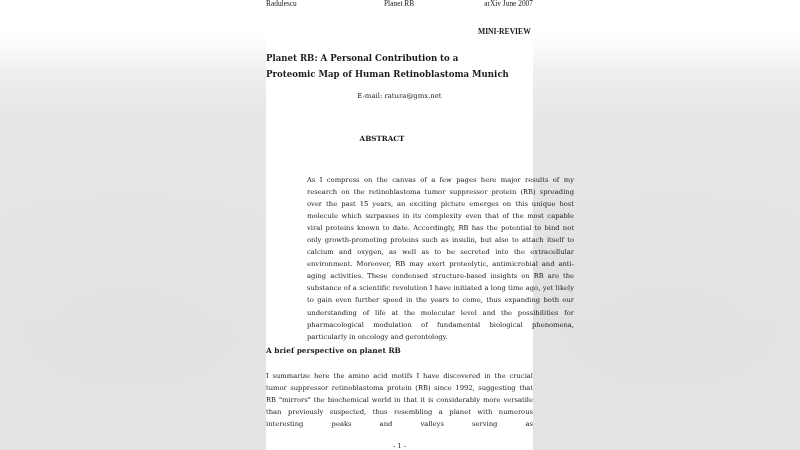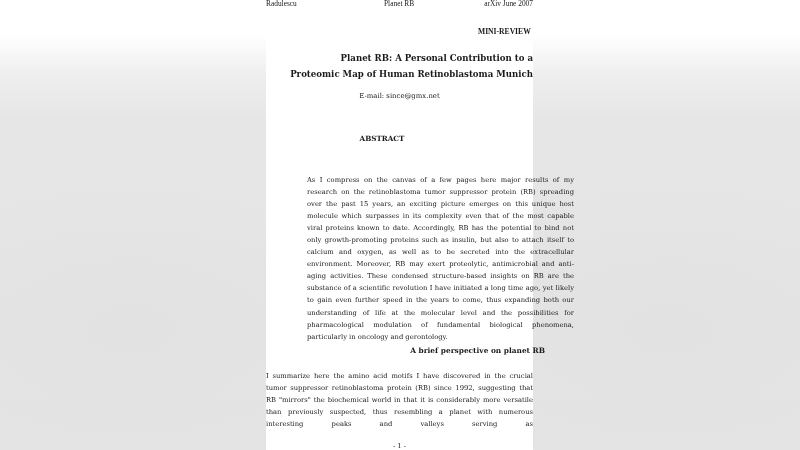--- a/index.html
+++ b/index.html
@@ -30,40 +30,40 @@
     .rh-right { right: 0; }
     .mini-review {
       position: absolute; top: 27px; right: 267px; left: auto;
       font-family: "Liberation Serif", serif; font-weight: bold; font-size: 7.6px;
       white-space: nowrap;
     }
     .content {
       position: absolute; left: 266px; top: 0; width: 267px;
     }
     .title {
-      position: absolute; top: 50px; left: 0; width: 267px; text-align: right;
+      position: absolute; top: 50px; left: 0; width: 267px; text-align: left;
       font-weight: bold; font-size: 8.6px; line-height: 16px;
     }
     .author-block {
       position: absolute; top: 90px; left: 0; width: 267px; text-align: center;
       font-size: 6.9px; line-height: 12.5px;
     }
     .affiliation { font-style: italic; }
     .h-abstract {
       position: absolute; top: 134px; left: 0; width: 232px; text-align: center;
       font-weight: bold; font-size: 7.2px;
     }
     .para {
       position: absolute; left: 0; width: 267px;
       font-size: 6.75px; line-height: 12.05px; text-align: justify;
       text-align-last: left;
     }
     .p-abstract { top: 174px; padding-left: 41px; }
     .h-section {
-      position: absolute; top: 346px; left: 0; width: 279px; text-align: right;
+      position: absolute; top: 346px; left: 0; width: 279px; text-align: left;
       font-weight: bold; font-size: 7.4px;
     }
     .p-section { top: 370px; text-align-last: justify; }
     .page-number {
       position: absolute; top: 442px; left: 0; width: 267px; text-align: center;
       font-size: 6.8px;
     }
   </style>
 </head>
 <body>
@@ -79,21 +79,21 @@
 
 <div class="mini-review" style="right: auto; left: 478px;">MINI-REVIEW</div>
 
 <div class="content">
   <div class="title">
     <div>Planet RB: A Personal Contribution to a</div>
     <div>Proteomic Map of Human Retinoblastoma Munich</div>
   </div>
 
   <div class="author-block">
-    <div>E-mail: since@gmx.net</div>
+    <div>E-mail: ratura@gmx.net</div>
   </div>
 
   <div class="h-abstract">ABSTRACT</div>
   <div class="para p-abstract">As I compress on the canvas of a few pages here major results of my research on the retinoblastoma tumor suppressor protein (RB) spreading over the past 15 years, an exciting picture emerges on this unique host molecule which surpasses in its complexity even that of the most capable viral proteins known to date. Accordingly, RB has the potential to bind not only growth-promoting proteins such as insulin, but also to attach itself to calcium and oxygen, as well as to be secreted into the extracellular environment. Moreover, RB may exert proteolytic, antimicrobial and anti-aging activities. These condensed structure-based insights on RB are the substance of a scientific revolution I have initiated a long time ago, yet likely to gain even further speed in the years to come, thus expanding both our understanding of life at the molecular level and the possibilities for pharmacological modulation of fundamental biological phenomena, particularly in oncology and gerontology.</div>
 
   <div class="h-section">A brief perspective on planet RB</div>
   <div class="para p-section">I summarize here the amino acid motifs I have discovered in the crucial tumor suppressor retinoblastoma protein (RB) since 1992, suggesting that RB "mirrors" the biochemical world in that it is considerably more versatile than previously suspected, thus resembling a planet with numerous interesting peaks and valleys serving as</div>
 
   <div class="page-number">- 1 -</div>
 </div>

